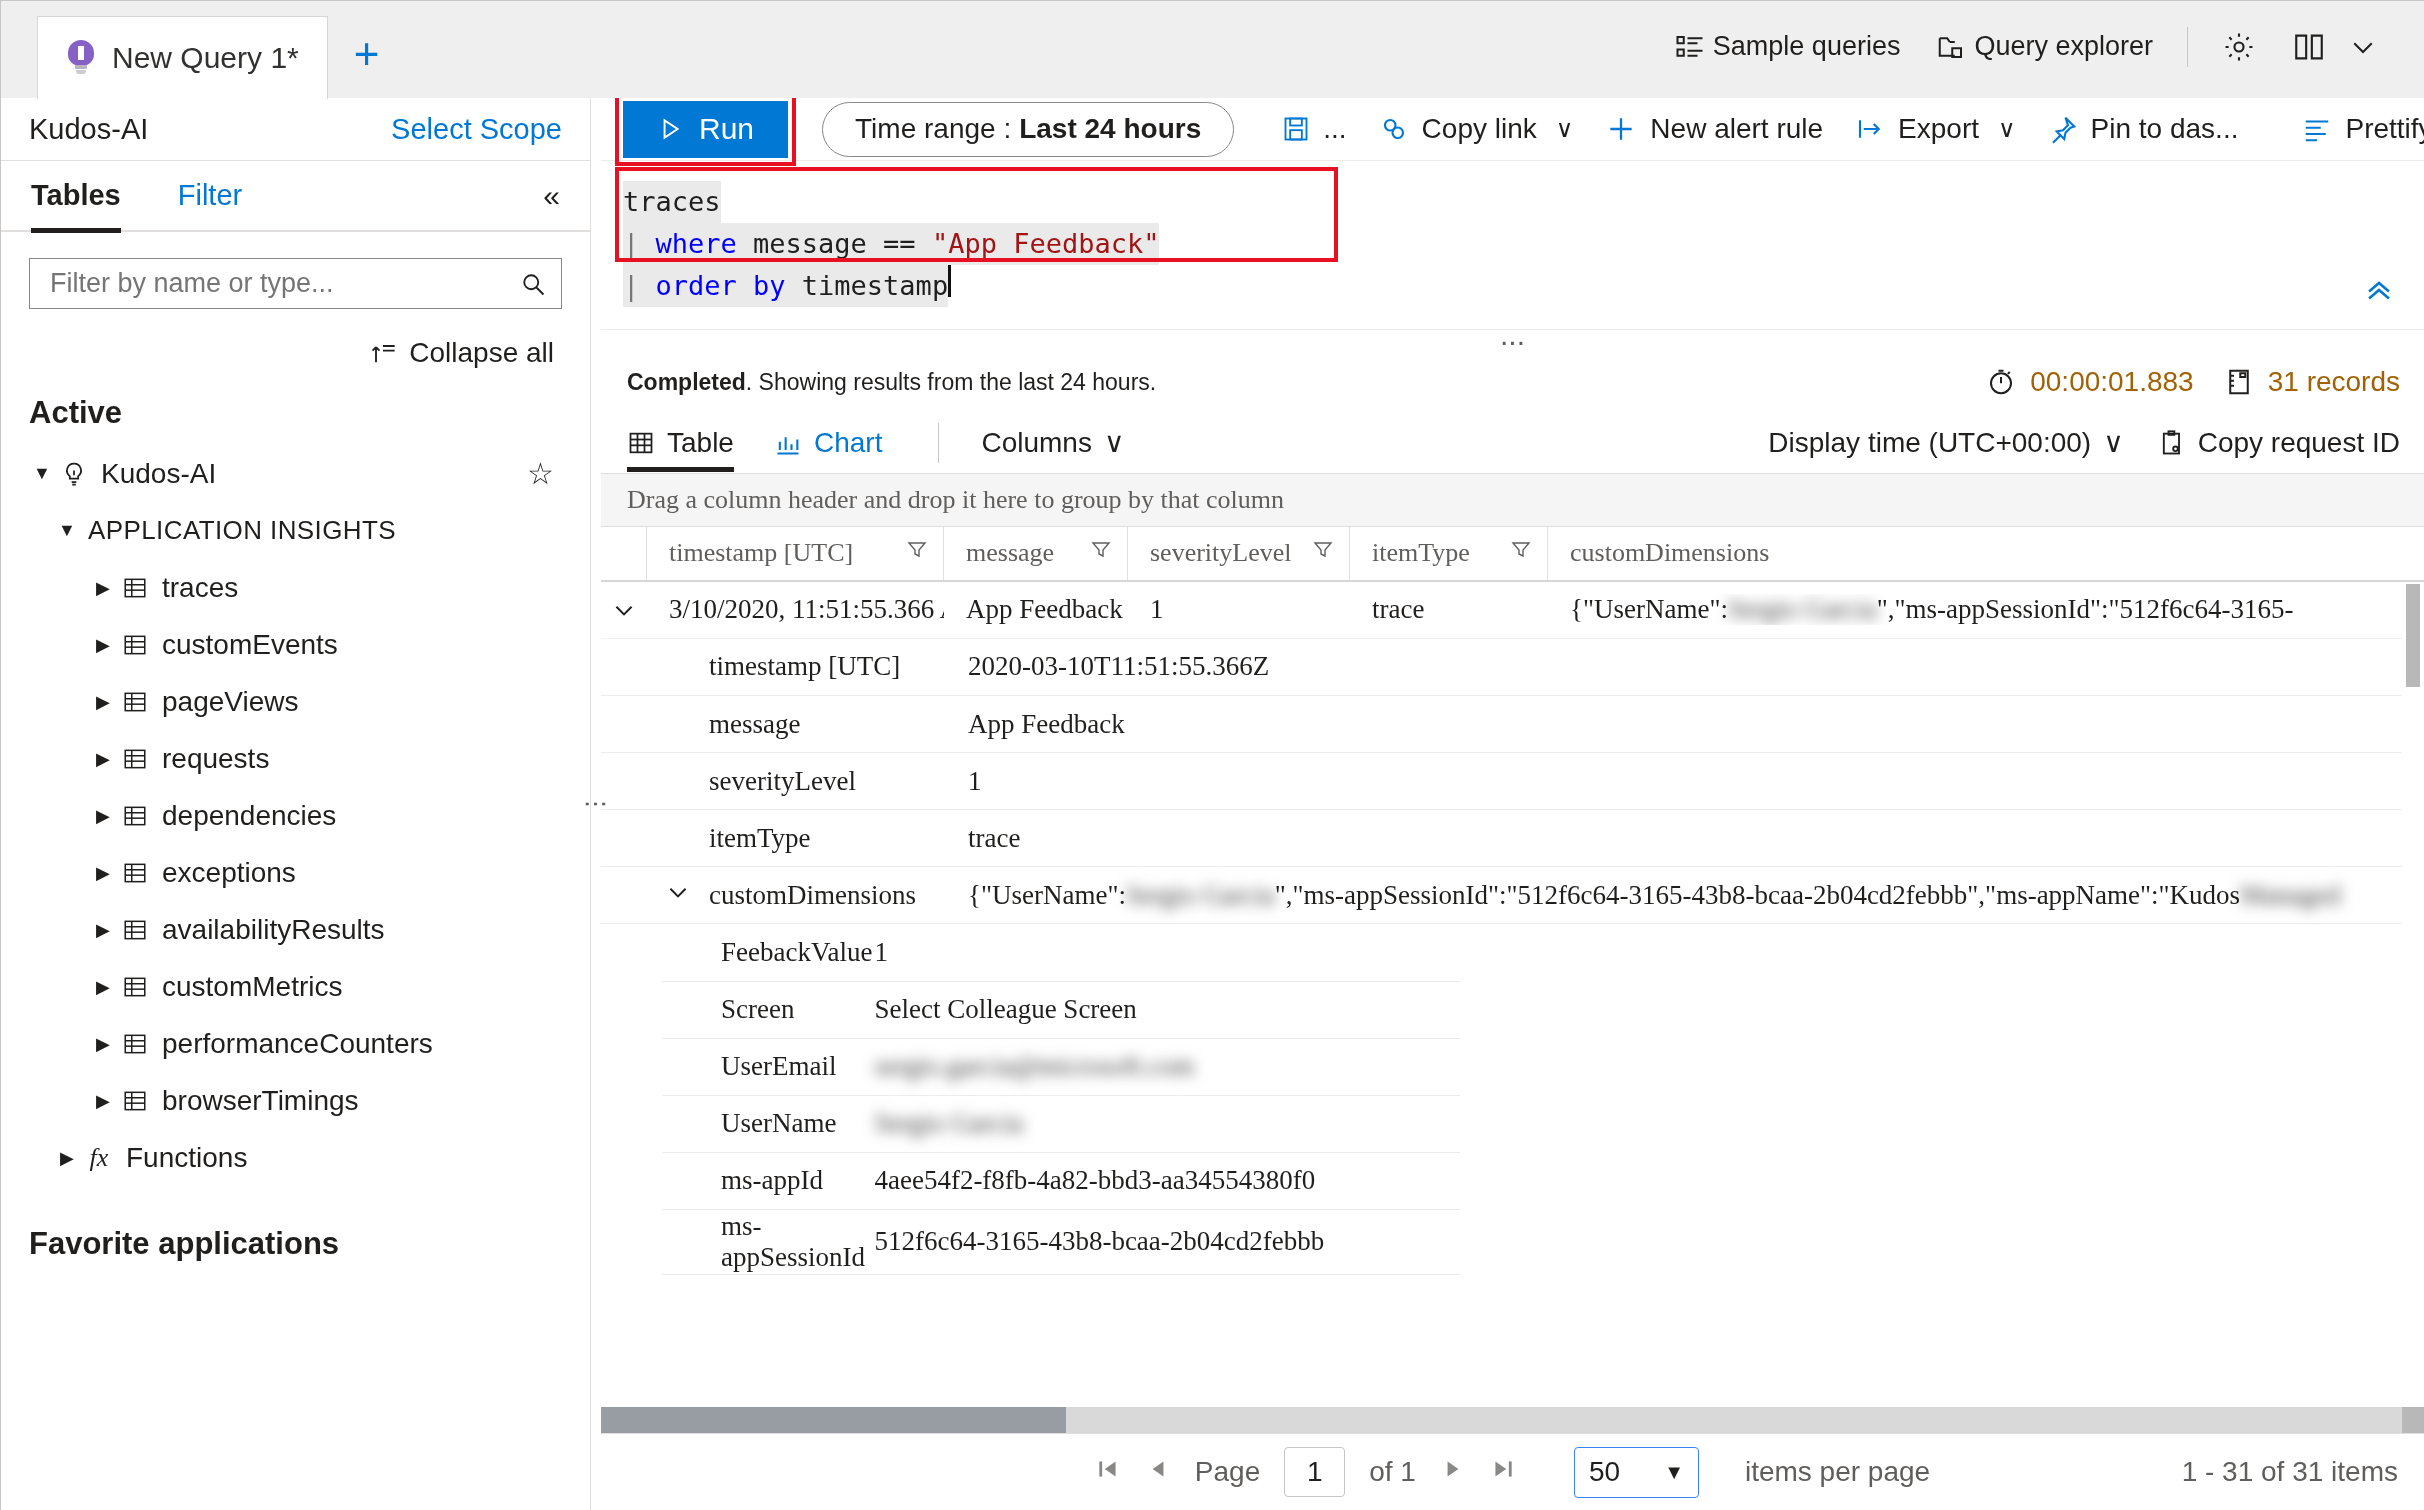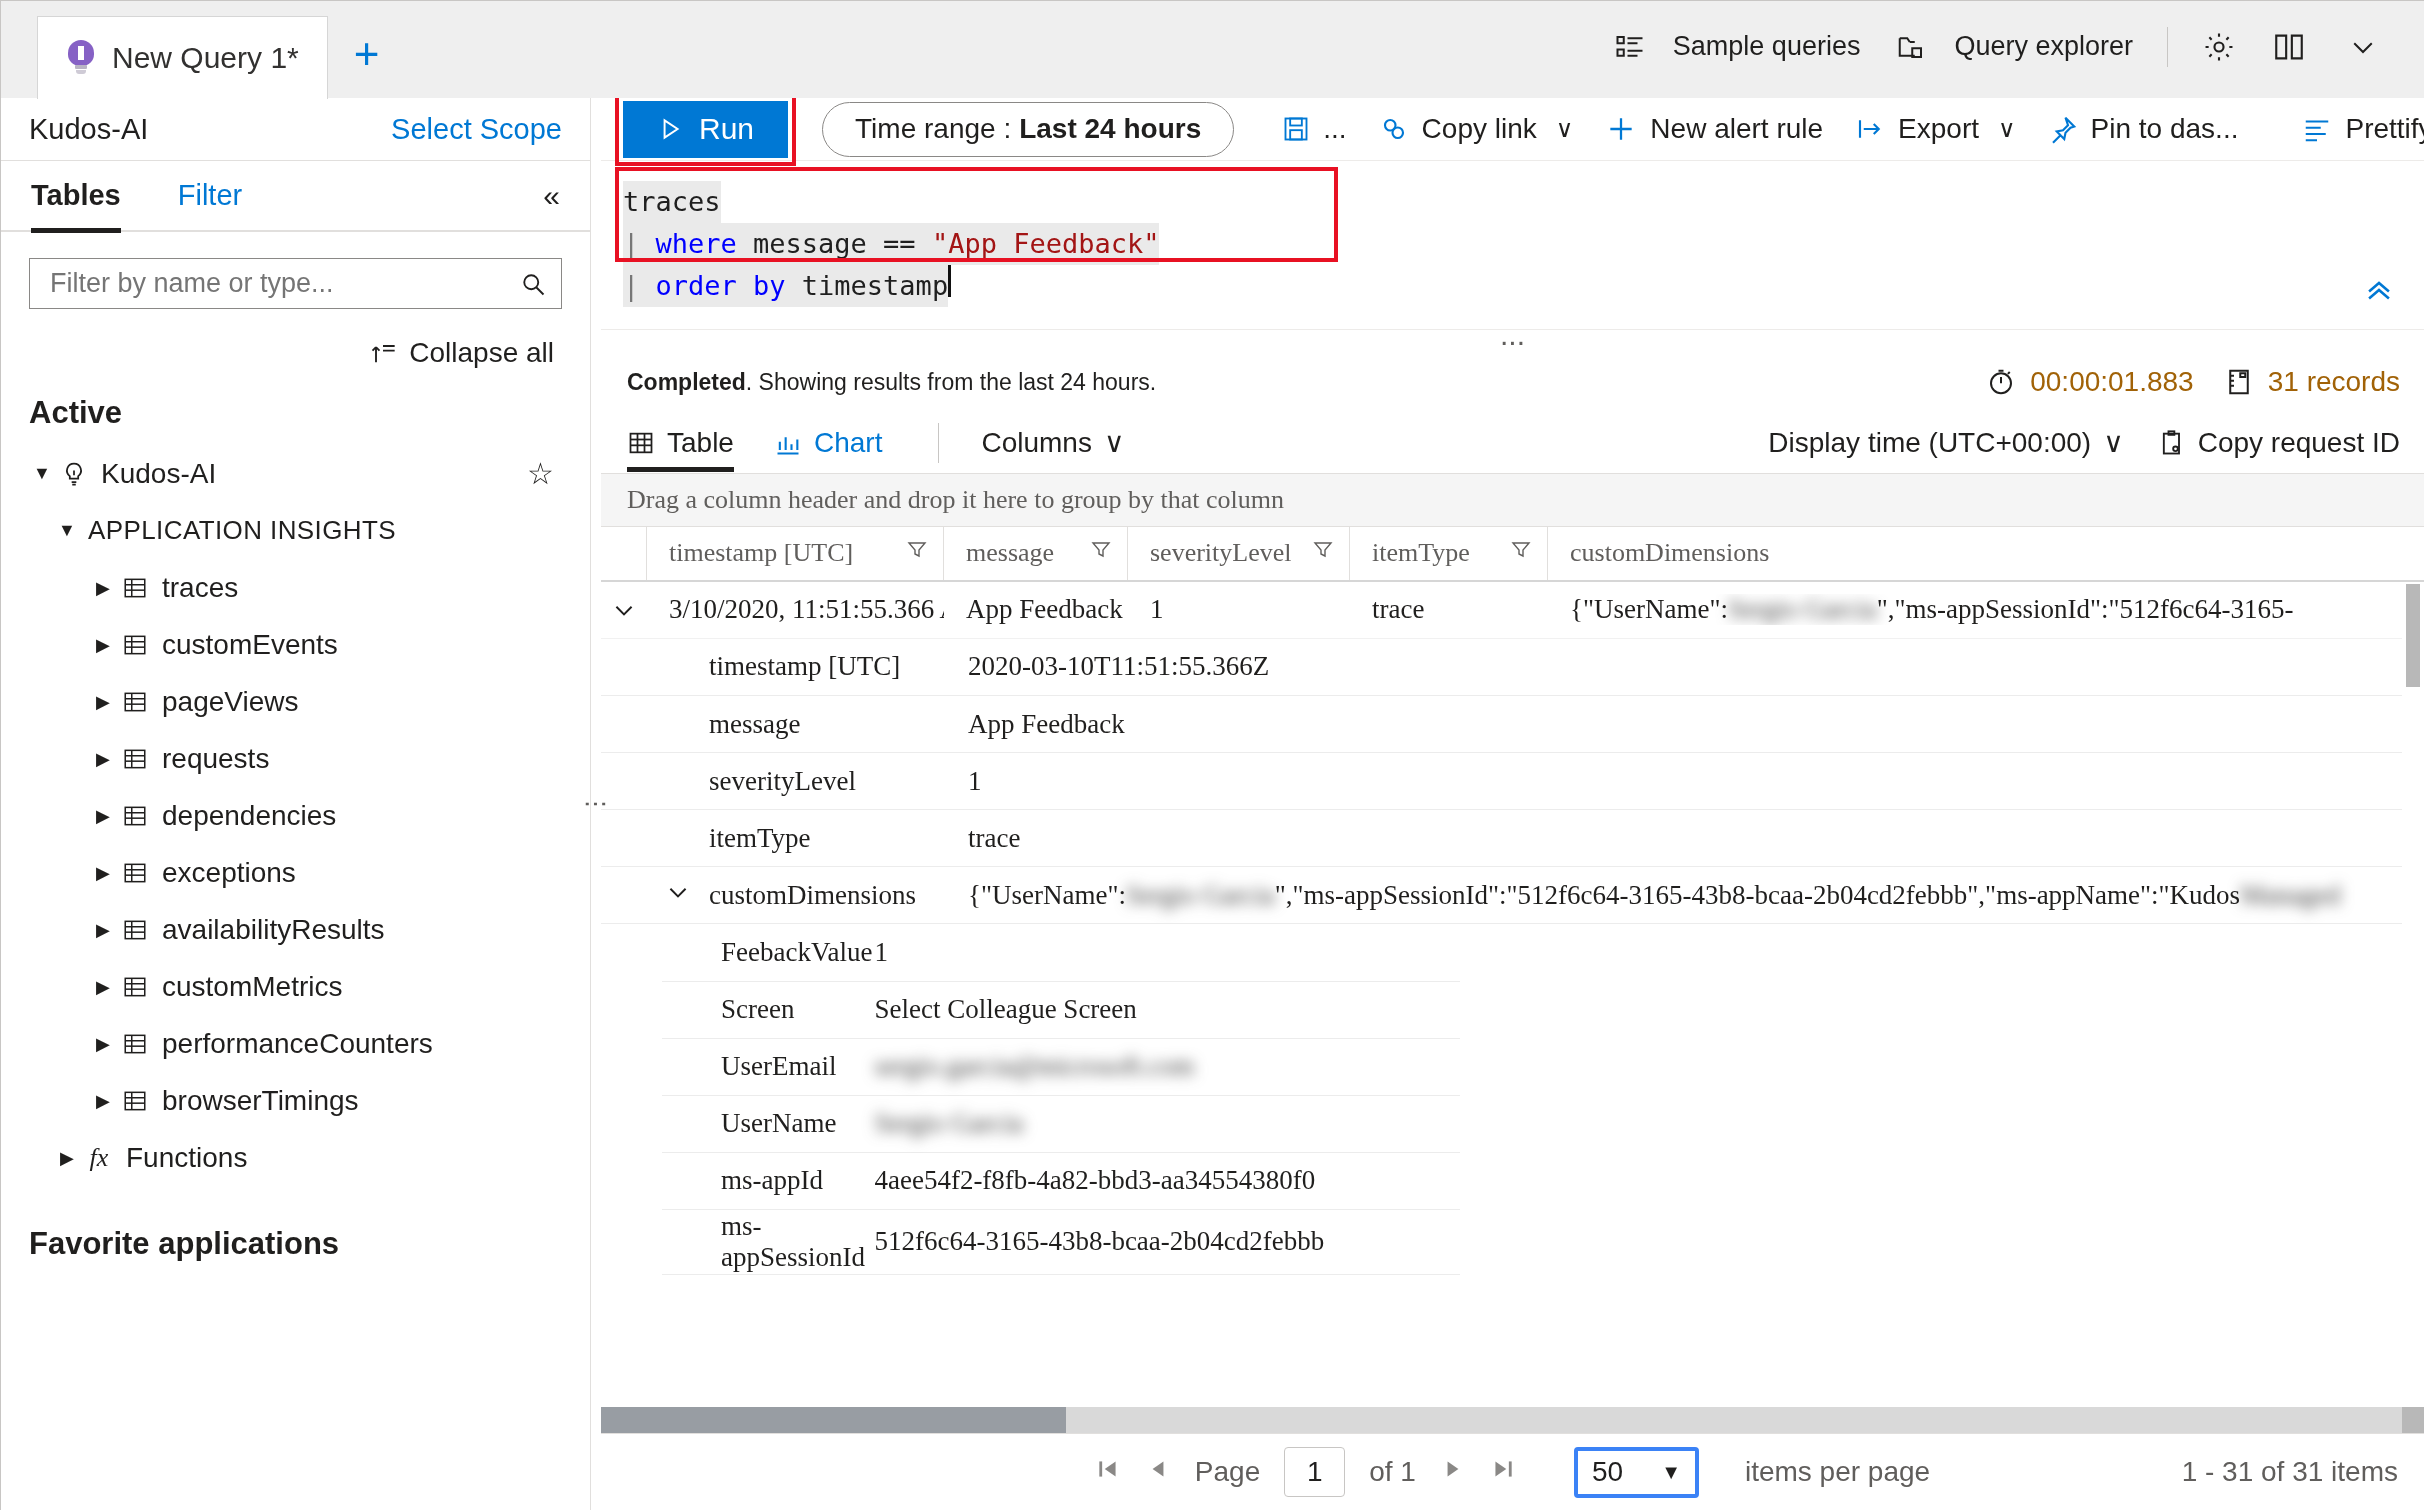--- a/index.html
+++ b/index.html
@@ -42,21 +42,21 @@
   .ai-bulb .base2 {
     position: absolute; left: 10px; top: 30px; width: 10px; height: 4px;
     background: #cfcbd6; border-radius: 0 0 3px 3px;
   }
   .newtab { font-size: 44px; color: #0078d4; line-height: 1; padding: 0 26px 22px 26px; font-weight: 300; }
   .tabstrip-right {
     margin-left: auto; display: flex; align-items: center; gap: 0;
     padding: 0 28px 20px 0; height: 83px;
   }
   .tbtn {
-    display: flex; align-items: center; gap: 28px; padding: 6px 18px;
+    display: flex; align-items: center; gap: 8px; padding: 6px 18px;
     font-size: 27px; color: #201f1e; white-space: nowrap;
   }
   .tbtn .lbl { font-size: 27px; }
   .vsep { width: 1px; height: 40px; background: #c8c6c4; margin: 0 16px; }
   .ico { display: inline-block; line-height: 0; }
 
   
   .body { flex: 1 1 auto; display: flex; min-height: 0; }
 
   
@@ -212,21 +212,21 @@
     height: 77px; flex: 0 0 77px; display: flex; align-items: center; justify-content: center;
     border-top: 1px solid #e1dfdd; position: relative; font-size: 28px; color: #605e5c;
   }
   .pg-group { display: flex; align-items: center; gap: 24px; }
   .pg-arrow { color: #8a8886; font-size: 26px; }
   .pg-input {
     width: 61px; height: 50px; border: 1px solid #c8c6c4; border-radius: 4px; text-align: center;
     font-size: 28px; font-family: "Liberation Sans", sans-serif; color: #201f1e; outline: none;
   }
   .pg-select {
-    width: 125px; height: 51px; border: 4px solid #3b82f6; border-radius: 4px;
+    width: 125px; height: 51px; border: 1px solid #3b82f6; border-radius: 4px;
     display: flex; align-items: center; justify-content: space-between; padding: 0 14px;
     font-size: 28px; color: #201f1e; margin-left: 34px;
   }
   .pg-items { margin-left: 22px; font-size: 28px; color: #605e5c; }
   .pg-count { position: absolute; right: 26px; font-size: 28px; color: #605e5c; }
 </style>
 </head>
 <body>
 
 <div class="app">

